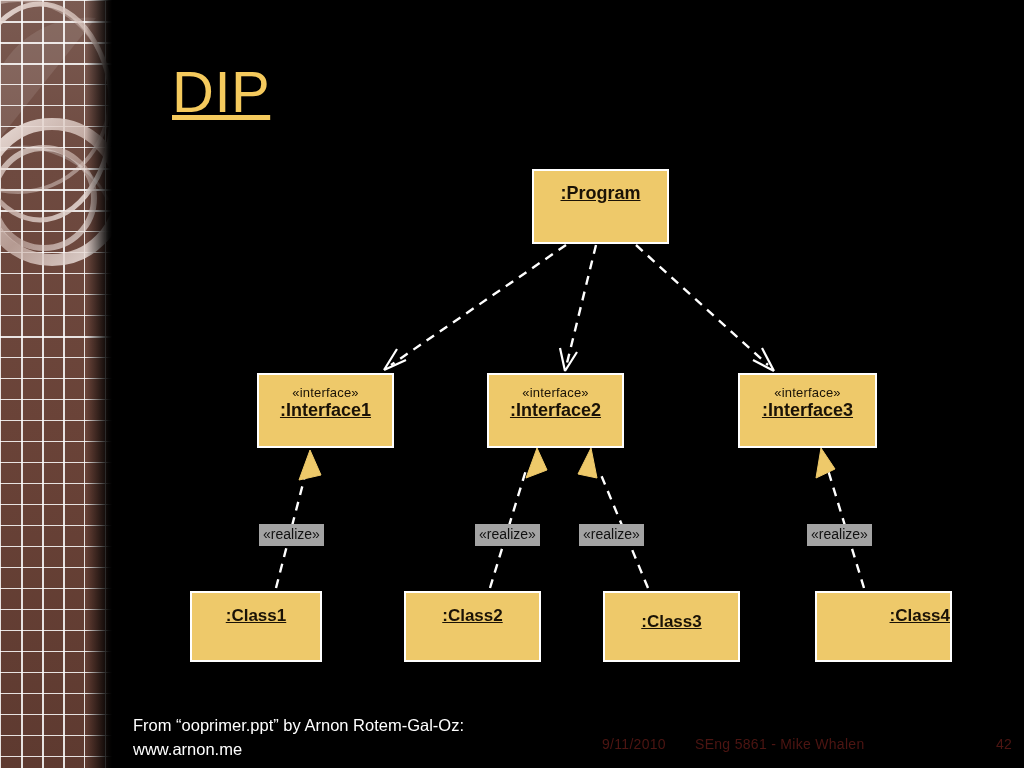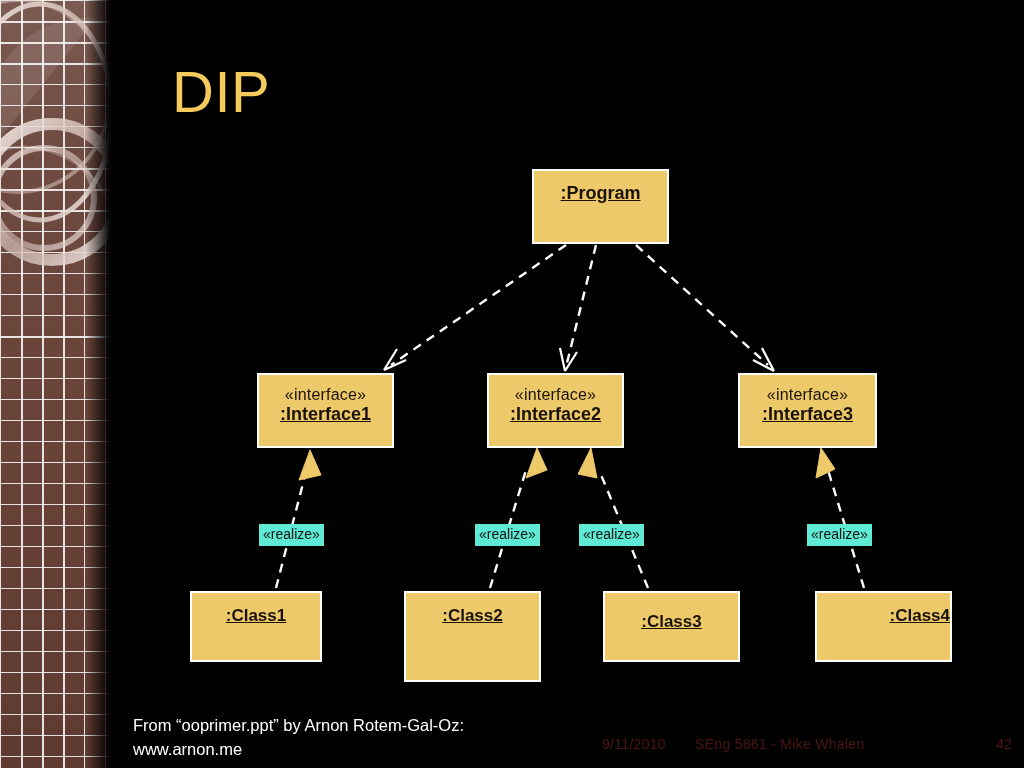--- a/index.html
+++ b/index.html
@@ -34,54 +34,55 @@
     background:linear-gradient(to right, rgba(0,0,0,0) 0%, rgba(0,0,0,0.92) 85%, #000 100%);
   }
   #deco svg { position:absolute; left:0; top:0; }
 
   
   #title {
     position:absolute; left:172px; top:58px;
     font-size:58px; font-weight:400; letter-spacing:0.5px;
     color:#f5ca5d;
     font-family:"Liberation Sans", sans-serif;
+    text-decoration:underline;
   }
 
   
   #diagram { position:absolute; left:0; top:0; width:1024px; height:768px;margin-left:16px; }
   #wires { position:absolute; left:0; top:0; width:1024px; height:768px; }
 
   
   .uml {
     position:absolute;
     background:#eec96a;
     border:2px solid #ffffff;
     color:#1a1206;
     text-align:center;
     z-index:5;
   }
   .uml .stereo {
     display:block;
-    font-size:16px; font-weight:400;
+    font-size:13px; font-weight:400;
     letter-spacing:0.2px;
     line-height:1.1;
   }
   .uml .nm {
     display:inline-block;
     font-size:18px; font-weight:bold;
     text-decoration:underline;
     line-height:1.15;
     white-space:nowrap;
   }
   .uml.klass .nm { font-size:17px; }
 
   
   .rlz {
     position:absolute;
-    background:#5eead4;
+    background:#a3a3a3;
     color:#111;
     font-size:14px;
     line-height:1.35;
     padding:1px 4px 2px 4px;
     white-space:nowrap;
     z-index:6;
   }
 
   
   #src {
@@ -181,21 +182,21 @@
 
     <div class="uml" style="left:722px; top:373px; width:139px; height:75px; padding-top:11px;">
       <span class="stereo">«interface»</span>
       <span class="nm">:Interface3</span>
     </div>
 
     <div class="uml klass" style="left:174px; top:591px; width:132px; height:71px; padding-top:13px;">
       <span class="nm">:Class1</span>
     </div>
 
-    <div class="uml klass" style="left:388px; top:591px; width:137px; height:91px; padding-top:13px;">
+    <div class="uml klass" style="left:388px; top:591px; width:137px; height:71px; padding-top:13px;">
       <span class="nm">:Class2</span>
     </div>
 
     <div class="uml klass" style="left:587px; top:591px; width:137px; height:71px; padding-top:19px;">
       <span class="nm">:Class3</span>
     </div>
 
     <div class="uml klass" style="left:799px; top:591px; width:137px; height:71px; padding-top:13px;text-align:right;">
       <span class="nm">:Class4</span>
     </div>

